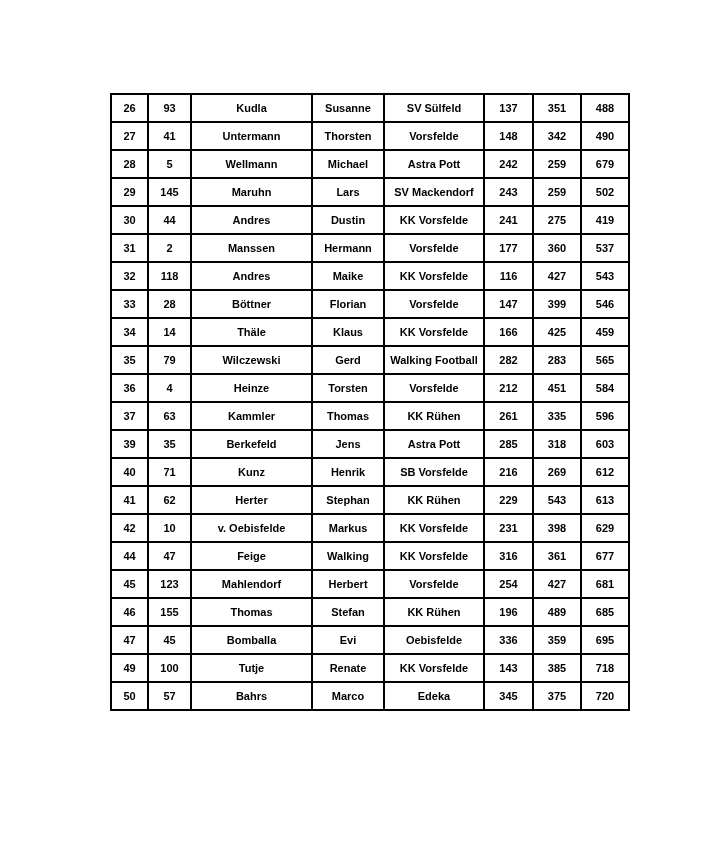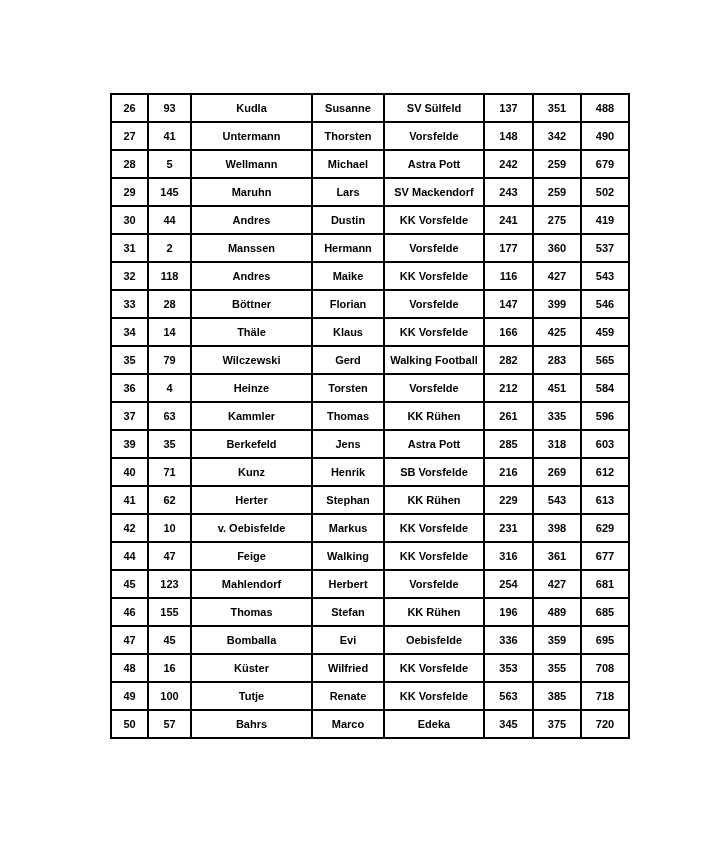--- a/index.html
+++ b/index.html
@@ -266,38 +266,28 @@
     <td>47</td>
     <td>45</td>
     <td>Bomballa</td>
     <td>Evi</td>
     <td>Oebisfelde</td>
     <td>336</td>
     <td>359</td>
     <td>695</td>
   </tr>
 
-  <tr>
-    <td>48</td>
-    <td>16</td>
-    <td>Küster</td>
-    <td>Wilfried</td>
-    <td>KK Vorsfelde</td>
-    <td>353</td>
-    <td>355</td>
-    <td>708</td>
-  </tr>
 
   <tr>
     <td>49</td>
     <td>100</td>
     <td>Tutje</td>
     <td>Renate</td>
     <td>KK Vorsfelde</td>
-    <td>563</td>
+    <td>143</td>
     <td>385</td>
     <td>718</td>
   </tr>
 
   <tr>
     <td>50</td>
     <td>57</td>
     <td>Bahrs</td>
     <td>Marco</td>
     <td>Edeka</td>

